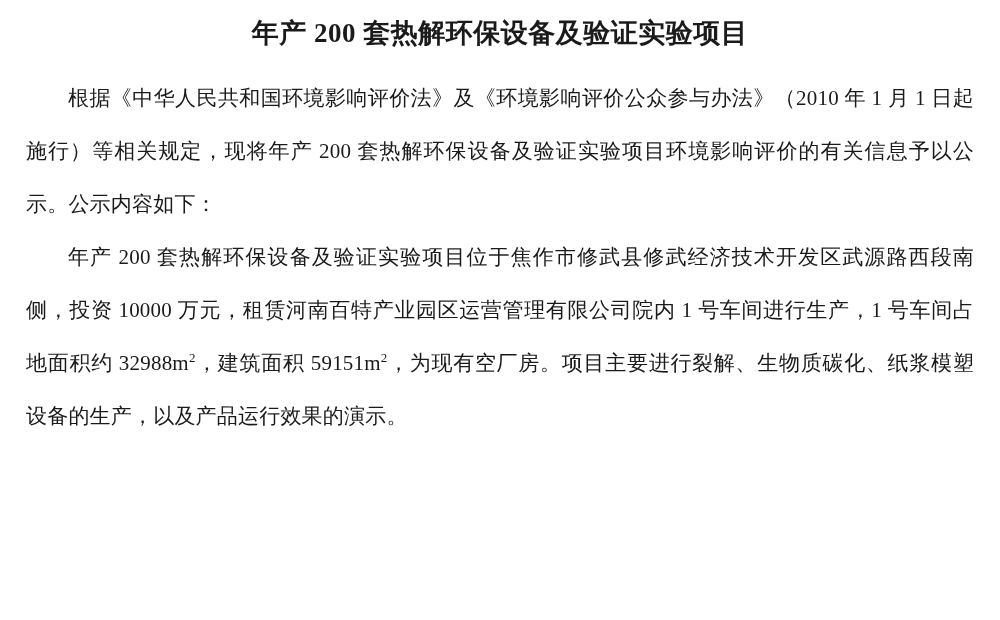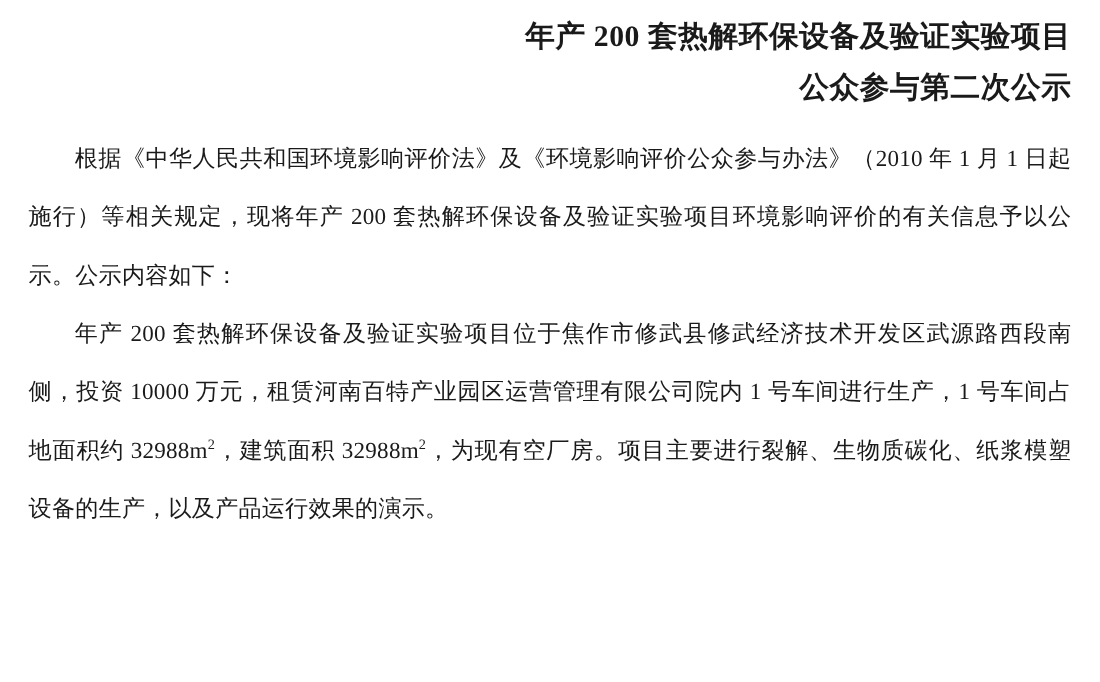--- a/index.html
+++ b/index.html
@@ -24,21 +24,20 @@
   .doc-title {
     text-align: center;
     font-size: 27px;
     line-height: 46px;
     font-weight: bold;
     letter-spacing: 0.5px;
     margin: 0;
   }
   .doc-title .line {
     display: block;
-    text-align: right;
   }
   .body-block {
     margin-top: 16px;
   }
   p.para {
     margin: 0;
     font-size: 21px;
     line-height: 53px;
     text-align: justify;
     text-justify: inter-ideograph;
@@ -60,24 +59,23 @@
     line-height: 0;
   }
 </style>
 </head>
 <body>
 
 <div class="page">
 
   <h1 class="doc-title">
     <span class="line">年产 200 套热解环保设备及验证实验项目</span>
-    <span class="line">公众参与第二次公示</span>
   </h1>
 
   <div class="body-block">
 
     <p class="para indent">根据《中华人民共和国环境影响评价法》及《环境影响评价公众参与办法》（2010 年 1 月 1 日起施行）等相关规定，现将年产 200 套热解环保设备及验证实验项目环境影响评价的有关信息予以公示。公示内容如下：</p>
 
 
-    <p class="para indent"><span>年产 200 套热解环保设备及验证实验项目位于焦作市修武县修武经济技术开发区武源路西段南侧，投资 10000 万元，租赁河南百特产业园区运营管理有限公司院内 1 号车间进行生产，1 号车间占地面积约 32988m</span><sup>2</sup><span>，建筑面积 32988m</span><sup>2</sup><span>，为现有空厂房。项目主要进行裂解、生物质碳化、纸浆模塑设备的生产，以及产品运行效果的演示。</span></p>
+    <p class="para indent"><span>年产 200 套热解环保设备及验证实验项目位于焦作市修武县修武经济技术开发区武源路西段南侧，投资 10000 万元，租赁河南百特产业园区运营管理有限公司院内 1 号车间进行生产，1 号车间占地面积约 32988m</span><sup>2</sup><span>，建筑面积 59151m</span><sup>2</sup><span>，为现有空厂房。项目主要进行裂解、生物质碳化、纸浆模塑设备的生产，以及产品运行效果的演示。</span></p>
 
   </div>
 </div>
 
 </body></html>

